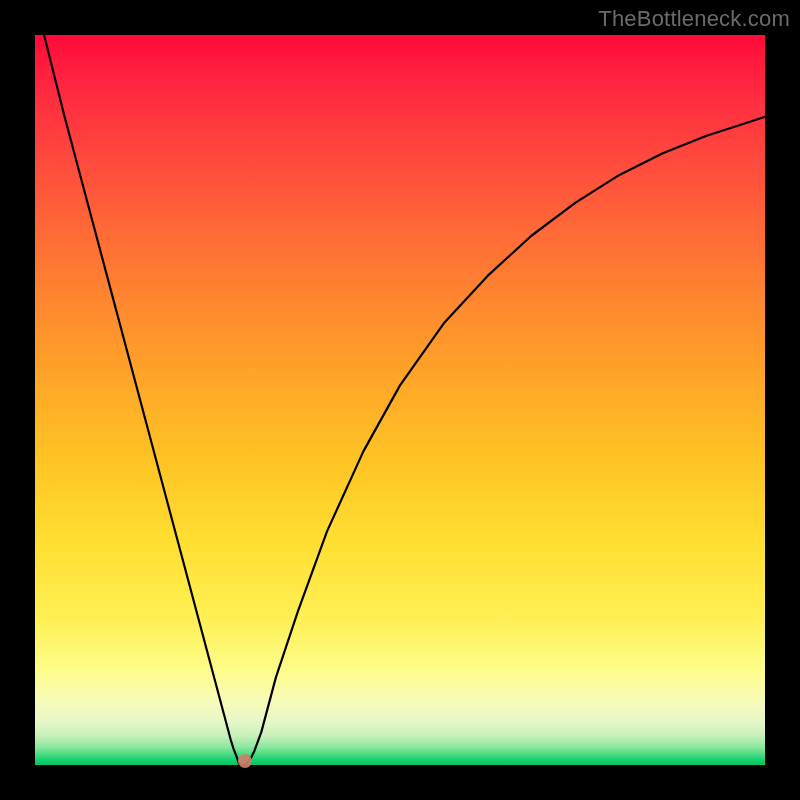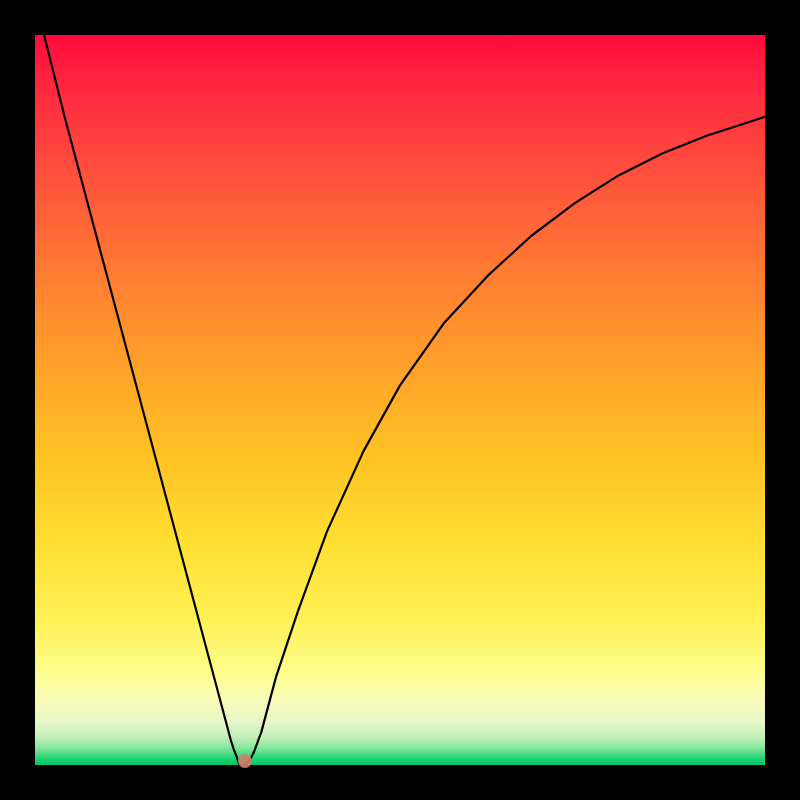--- a/index.html
+++ b/index.html
@@ -70,20 +70,21 @@
     background: #cd7f6a;
     opacity: 0.92;
     transform: translate(-50%, -50%);
     z-index: 3;
   }
 </style>
 </head>
 <body>
 
 <div class="frame">
+  <div class="watermark">TheBottleneck.com</div>
 
   <div class="plot">
     <svg class="curve" viewBox="0 0 730 730" preserveAspectRatio="none">
       <path id="curve-path" fill="none" stroke="#000000" stroke-width="2.2" stroke-linejoin="round" stroke-linecap="round" d="M0.00 -36.50 L14.60 21.90 L29.20 80.30 L43.80 135.05 L58.40 189.80 L73.00 244.55 L87.60 299.30 L102.20 354.05 L116.80 408.80 L131.40 463.55 L146.00 518.30 L160.60 573.05 L175.20 627.80 L189.80 682.55 L192.72 693.50 L195.64 704.45 L198.56 713.94 L201.48 721.24 L204.40 730.00 L207.32 730.00 L210.24 730.00 L213.16 726.35 L216.08 722.70 L219.00 716.86 L226.30 697.15 L240.90 642.40 L262.80 576.70 L292.00 496.40 L328.50 416.10 L365.00 350.40 L408.80 288.35 L452.60 240.90 L496.40 200.75 L540.20 167.90 L584.00 140.16 L627.80 118.26 L671.60 100.74 L708.10 89.06 L730.00 81.76"></path>
     </svg>
     <div id="marker" class="marker" style="left: 210.24px; top: 725.62px; background: rgb(205, 127, 106);"></div>
   </div>
 </div>
 
 </body></html>

